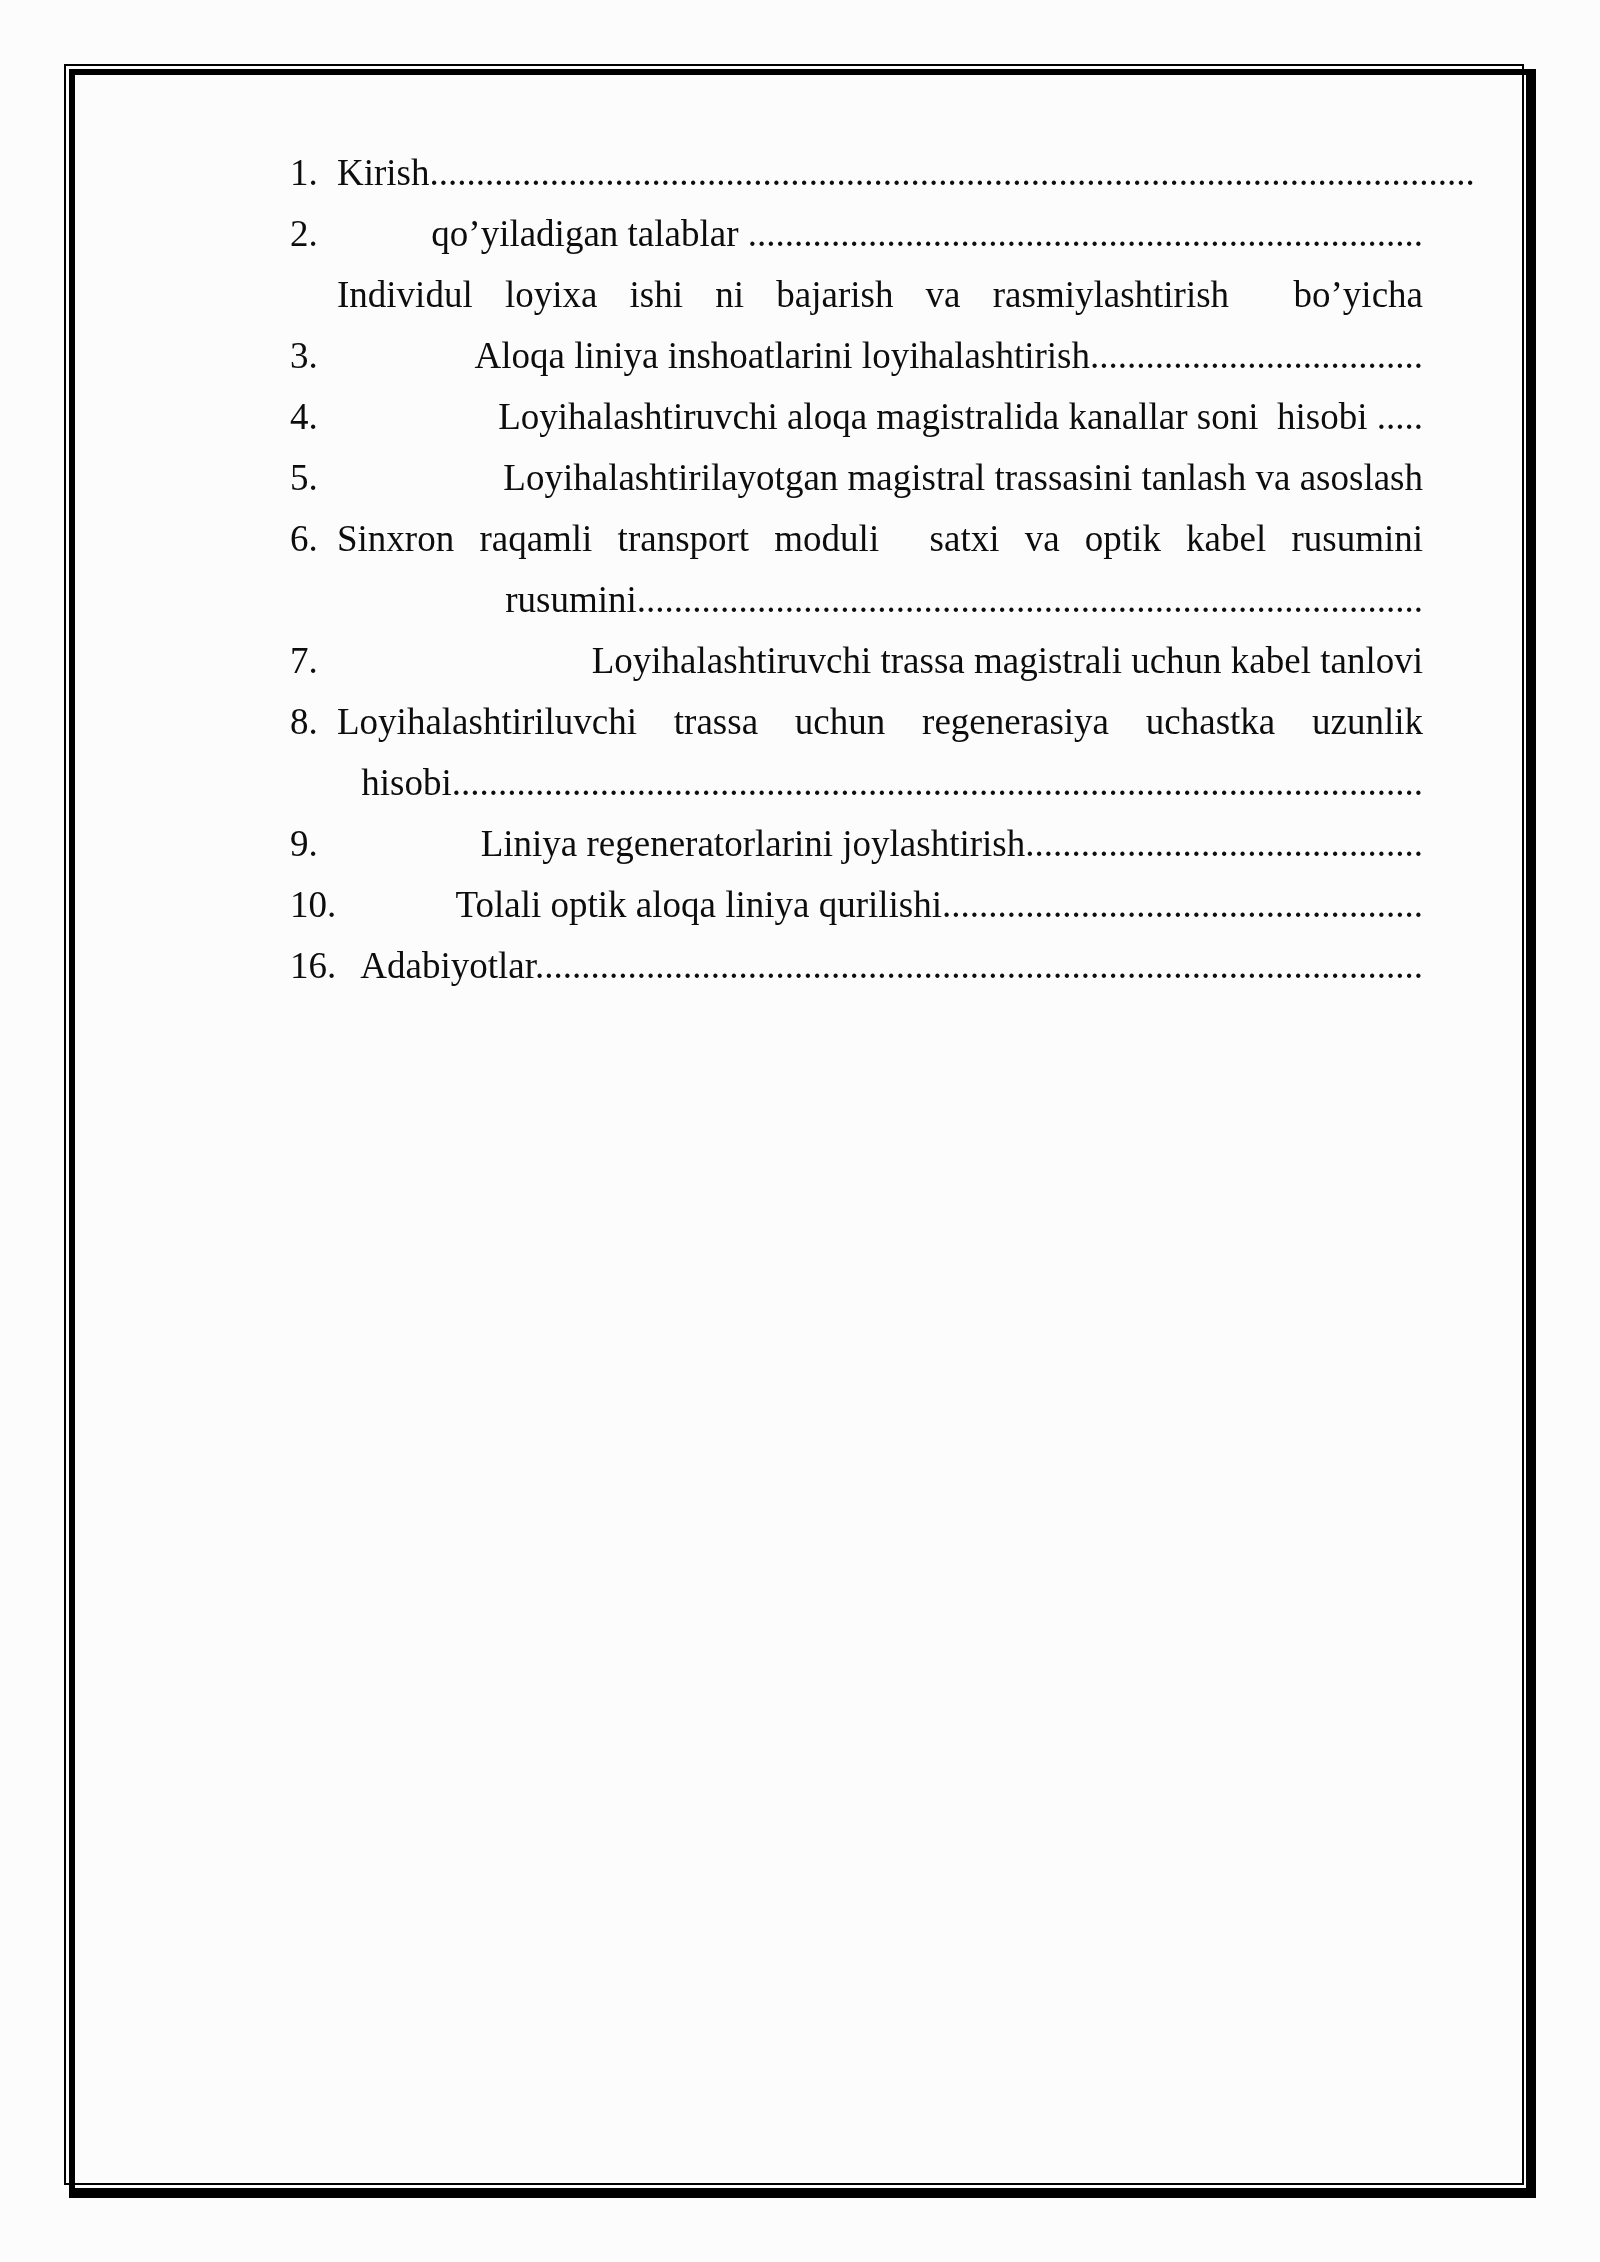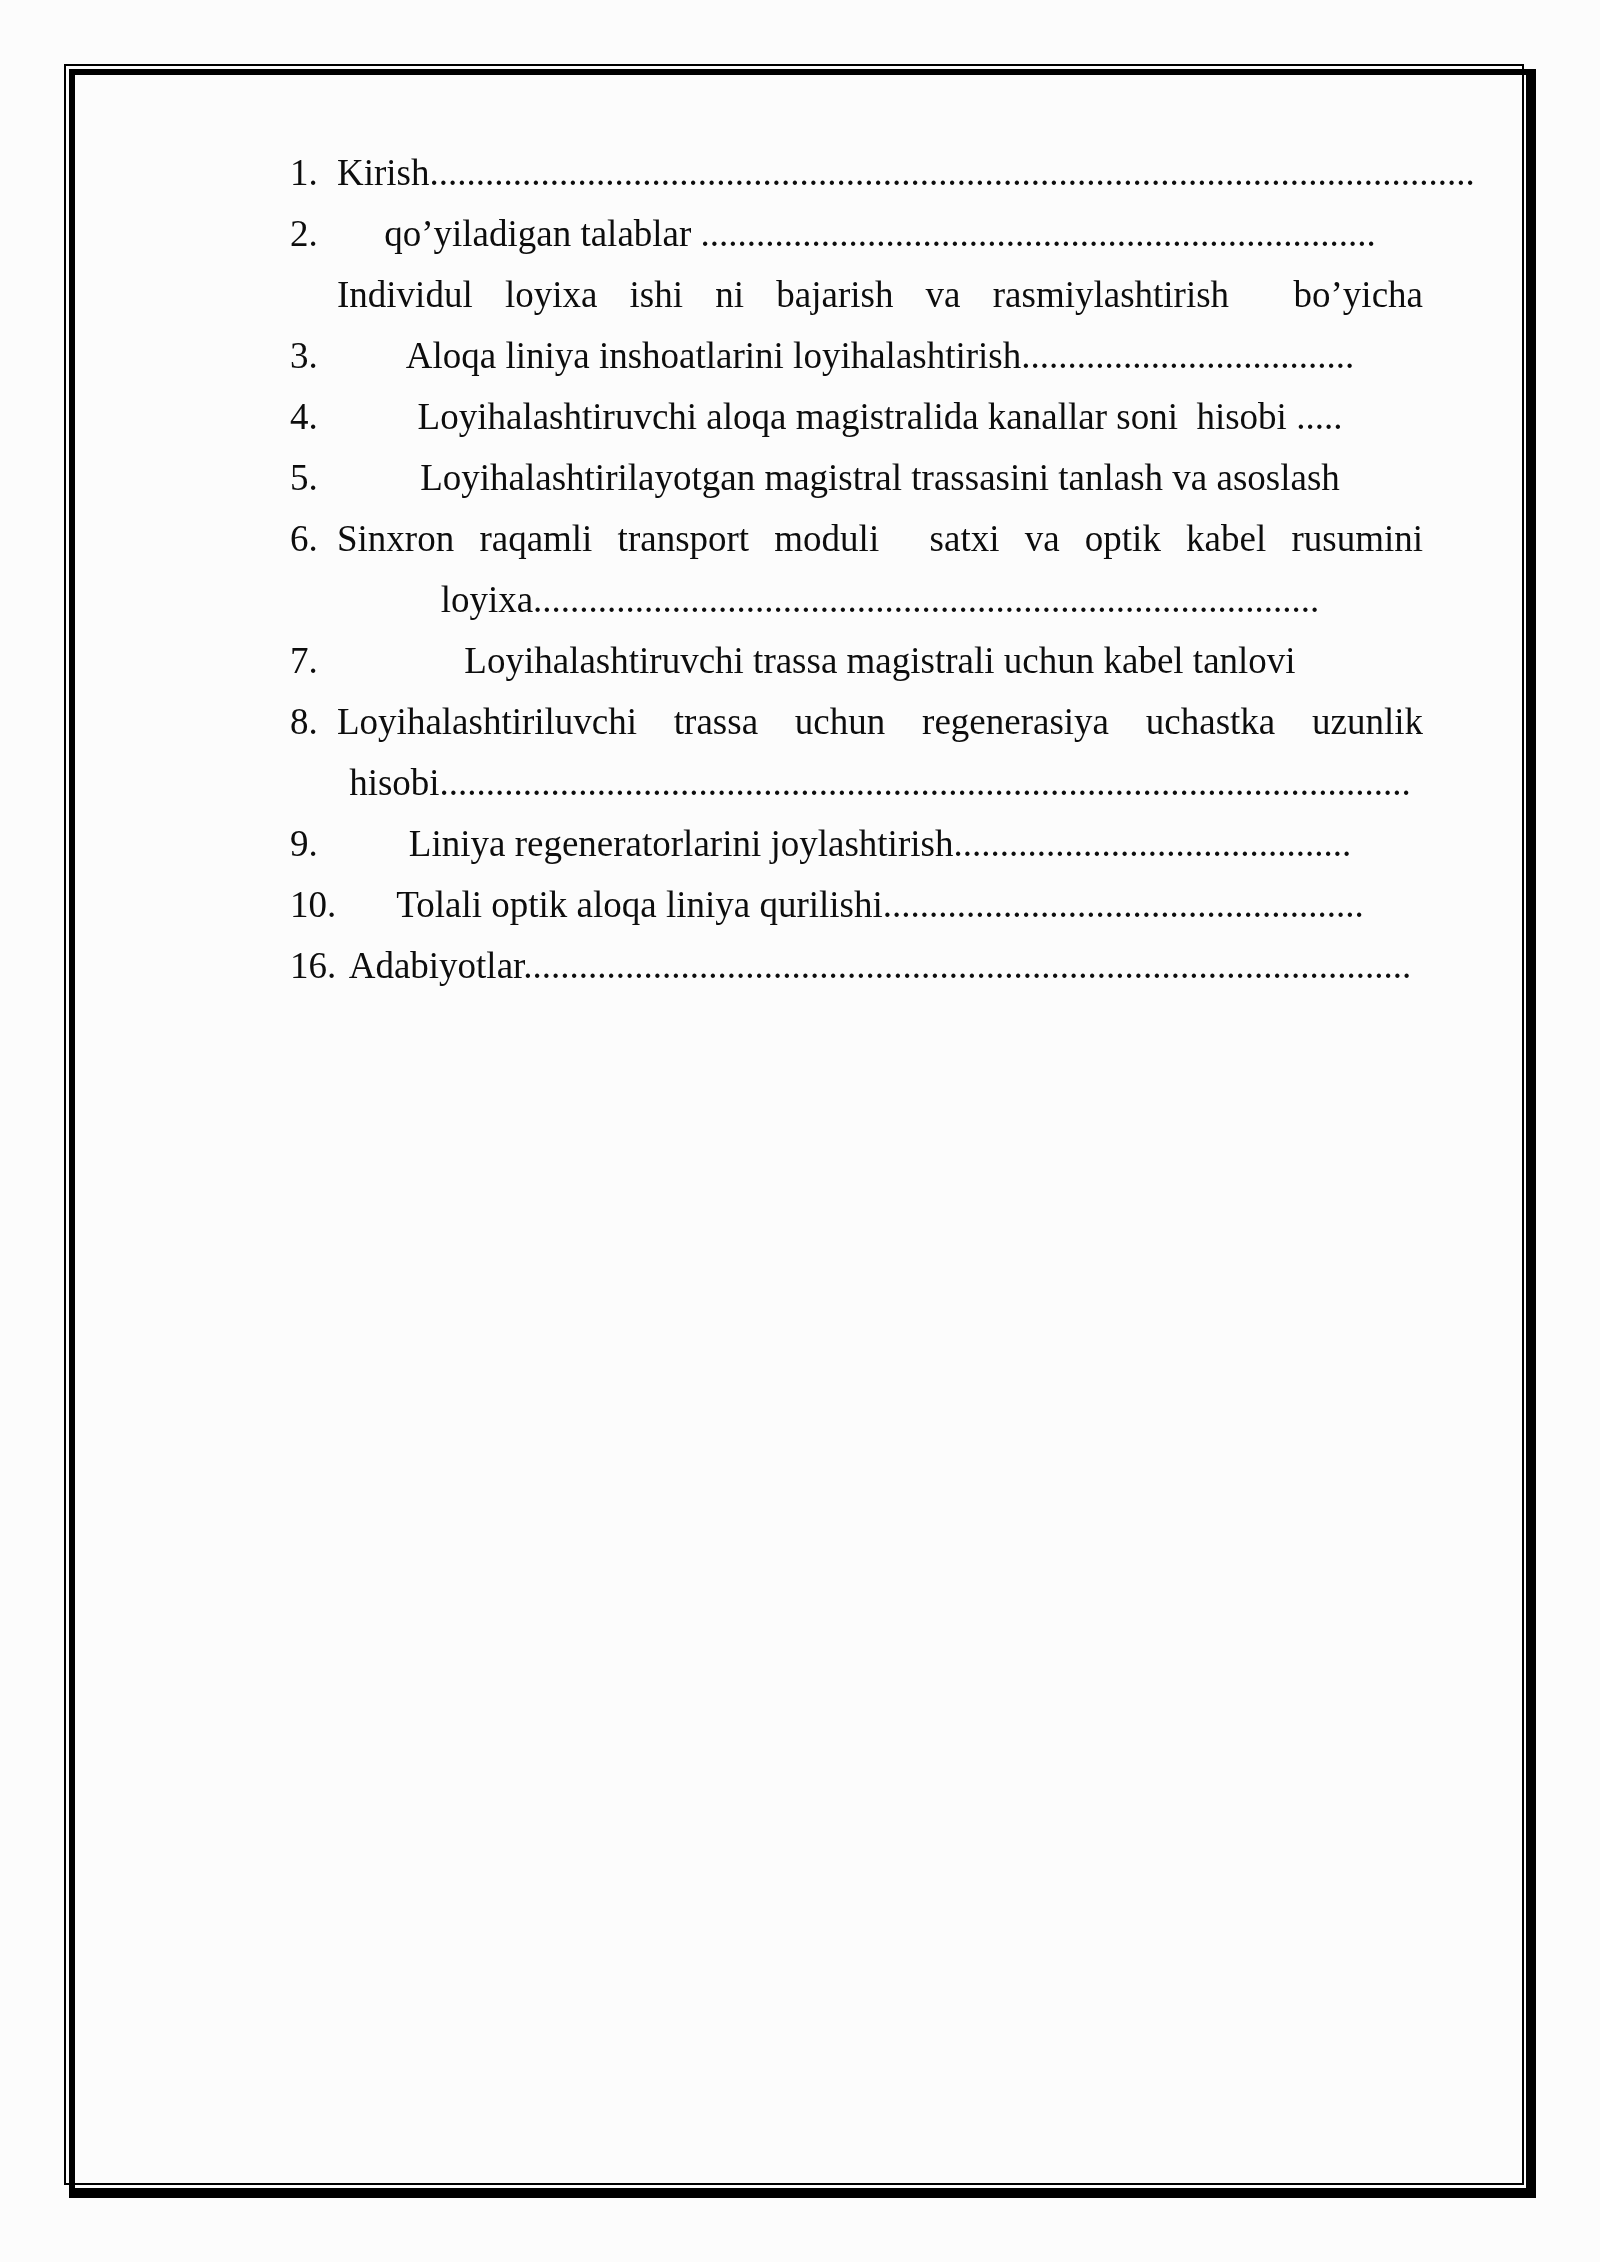--- a/index.html
+++ b/index.html
@@ -45,21 +45,21 @@
     white-space:pre;
   }
   .toc-content{
     flex:1 1 auto;
     min-width:0;
     max-width:1086px;
   }
   .toc-line{
     display:block;
     white-space:nowrap;
-    text-align:center;
+    text-align:right;
   }
   .toc-line.stretch{
     white-space:normal;
     text-align:justify;
     text-align-last:justify;
   }
 </style>
 </head>
 <body>
 
@@ -95,21 +95,21 @@
       <li class="toc-item">
         <span class="toc-num">5.</span>
         <span class="toc-content">
           <span class="toc-line">Loyihalashtirilayotgan magistral trassasini tanlash va asoslash</span>
         </span>
       </li>
       <li class="toc-item">
         <span class="toc-num">6.</span>
         <span class="toc-content">
           <span class="toc-line stretch">Sinxron raqamli transport moduli&nbsp; satxi va optik kabel rusumini</span>
-          <span class="toc-line">loyixa.....................................................................................</span>
+          <span class="toc-line">rusumini.....................................................................................</span>
         </span>
       </li>
       <li class="toc-item">
         <span class="toc-num">7.</span>
         <span class="toc-content">
           <span class="toc-line">Loyihalashtiruvchi trassa magistrali uchun kabel tanlovi</span>
         </span>
       </li>
       <li class="toc-item">
         <span class="toc-num">8.</span>

